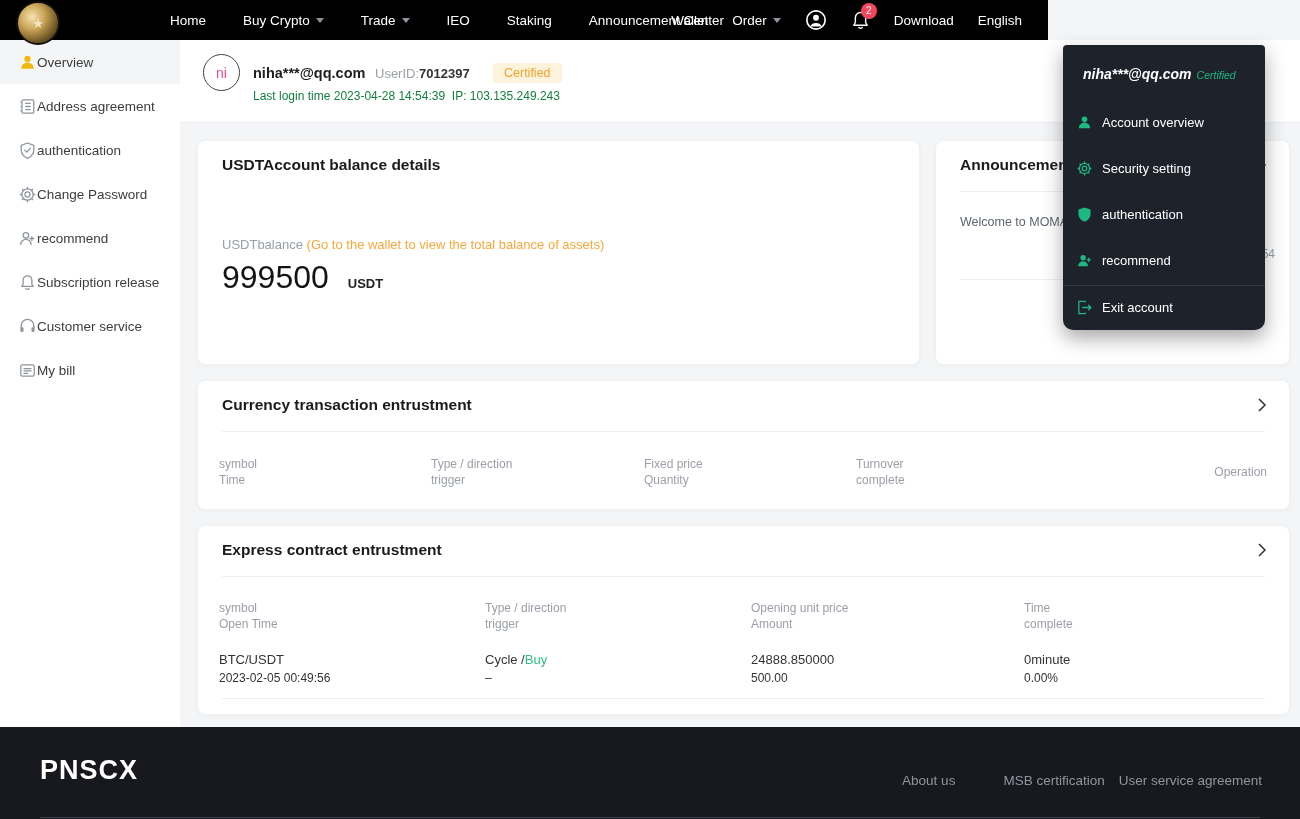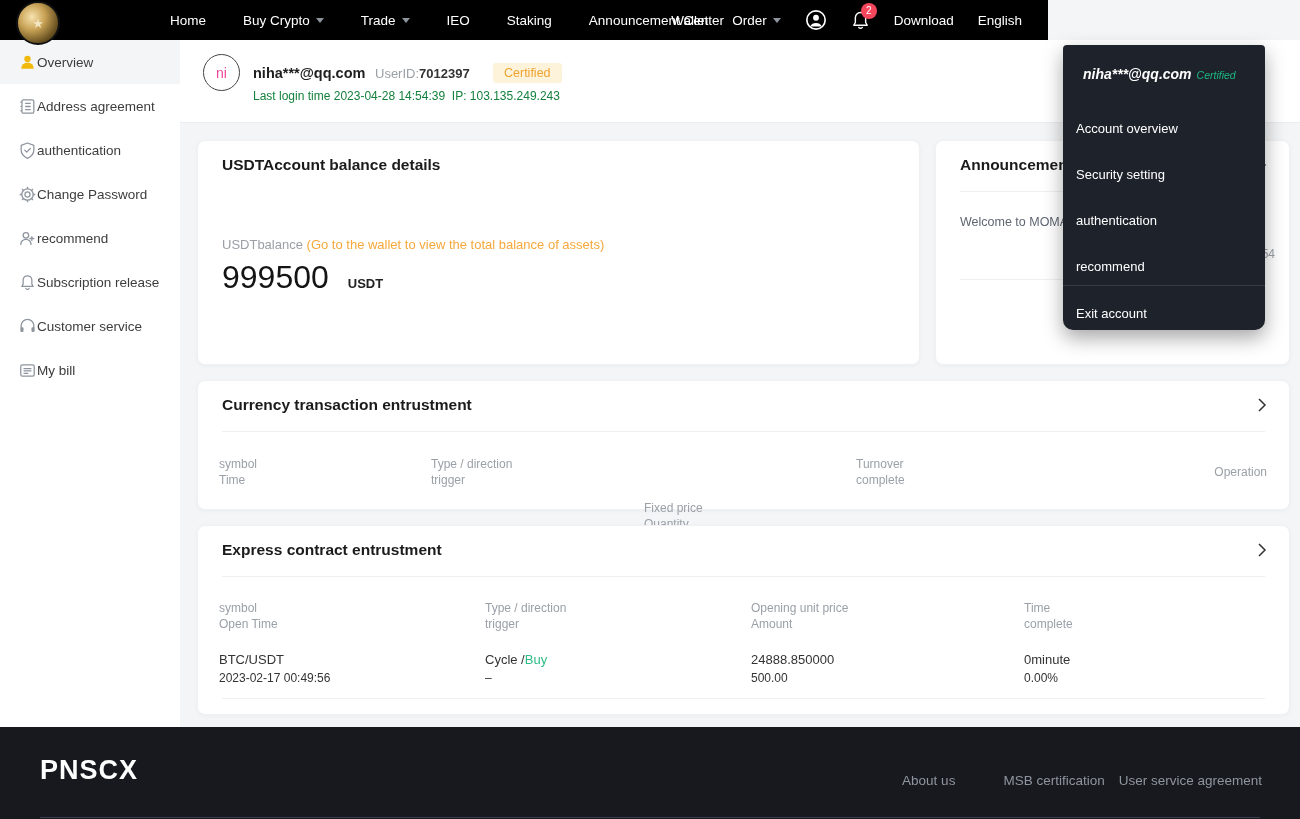--- a/index.html
+++ b/index.html
@@ -58,21 +58,21 @@
   .td { position:absolute; font-size:13px; color:#333; line-height:18px; }
   .td .sub { font-size:12px; }
   .green { color:#2ebd85; }
 
   
   .dropdown { position:absolute; left:1063px; top:45px; width:202px; height:285px; background:#1d222b;
               border-radius:4px 4px 10px 10px; box-shadow:0 8px 20px rgba(0,0,0,0.35); z-index:50; }
   .dd-head { position:absolute; left:20px; top:20px; white-space:nowrap;font-style:italic; }
   .dd-email { color:#fff; font-size:14px; font-weight:bold; }
   .dd-cert { color:#1db981; font-size:10.5px; margin-left:5px; }
-  .dd-item { position:absolute; left:13px; height:20px; display:flex; align-items:center; gap:9px; cursor:pointer;flex-direction:column; }
+  .dd-item { position:absolute; left:13px; height:20px; display:flex; align-items:center; gap:9px; cursor:pointer; }
   .dd-item span.txt { color:#fff; font-size:13px; }
   .dd-divider { position:absolute; left:0; right:0; top:240px; height:1px; background:#353b45; }
 
   
   .footer { position:absolute; left:0; top:727px; width:1300px; height:92px; background:#17191f; z-index:20; }
   .footer-brand { position:absolute; left:40px; top:28px; color:#fff; font-size:27px; font-weight:bold; letter-spacing:1px; }
   .footer-links { position:absolute; right:38px; top:46px; display:flex; gap:0; }
   .footer-link { color:#8f959e; font-size:13.5px; cursor:pointer; }
   .fl-1 { margin-right:48px; } .fl-2 { margin-right:14px; }
   .footer-divider { position:absolute; left:40px; right:40px; bottom:1px; height:1px; background:#3a4050; }
@@ -241,39 +241,39 @@
   <div class="card" style="left:17px; top:340px; width:1093px; height:130px;">
     <div class="card-title">Currency transaction entrustment</div>
     <span class="card-chevron">
       <svg width="10" height="16" viewBox="0 0 10 16">
           <polyline points="2,2 8,8 2,14" fill="none" stroke="#333" stroke-width="1.5"></polyline>
         </svg>
     </span>
     <div class="card-divider" style="top:50px;"></div>
     <div class="th" style="left:21px; top:75px;"><span>symbol</span><br><span>Time</span></div>
     <div class="th" style="left:233px; top:75px;"><span>Type / direction</span><br><span>trigger</span></div>
-    <div class="th" style="left:446px; top:75px;margin-top:44px;"><span>Fixed price</span><br><span>Quantity</span></div>
+    <div class="th" style="left:446px; top:75px;"><span>Fixed price</span><br><span>Quantity</span></div>
     <div class="th" style="left:658px; top:75px;"><span>Turnover</span><br><span>complete</span></div>
     <div class="th" style="right:22px; top:83px;">Operation</div>
   </div>
 
   <div class="card" style="left:17px; top:485px; width:1093px; height:190px;">
     <div class="card-title">Express contract entrustment</div>
     <span class="card-chevron">
       <svg width="10" height="16" viewBox="0 0 10 16">
           <polyline points="2,2 8,8 2,14" fill="none" stroke="#333" stroke-width="1.5"></polyline>
         </svg>
     </span>
     <div class="card-divider" style="top:50px;"></div>
     <div class="th" style="left:21px; top:74px;"><span>symbol</span><br><span>Open Time</span></div>
     <div class="th" style="left:287px; top:74px;"><span>Type / direction</span><br><span>trigger</span></div>
     <div class="th" style="left:553px; top:74px;"><span>Opening unit price</span><br><span>Amount</span></div>
     <div class="th" style="left:826px; top:74px;"><span>Time</span><br><span>complete</span></div>
 
-    <div class="td" style="left:21px; top:125px;"><span>BTC/USDT</span><br><span class="sub">2023-02-17 00:49:56</span></div>
+    <div class="td" style="left:21px; top:125px;"><span>BTC/USDT</span><br><span class="sub">2023-02-05 00:49:56</span></div>
     <div class="td" style="left:287px; top:125px;"><span>Cycle /</span><span class="green">Buy</span><br><span class="sub">–</span></div>
     <div class="td" style="left:553px; top:125px;"><span>24888.850000</span><br><span class="sub">500.00</span></div>
     <div class="td" style="left:826px; top:125px;"><span>0minute</span><br><span class="sub">0.00%</span></div>
     <div class="card-divider" style="top:172px;"></div>
   </div>
 </div>
 
 <div class="dropdown">
   <div class="dd-head">
     <span class="dd-email">niha***@qq.com</span><span class="dd-cert">Certified</span>

